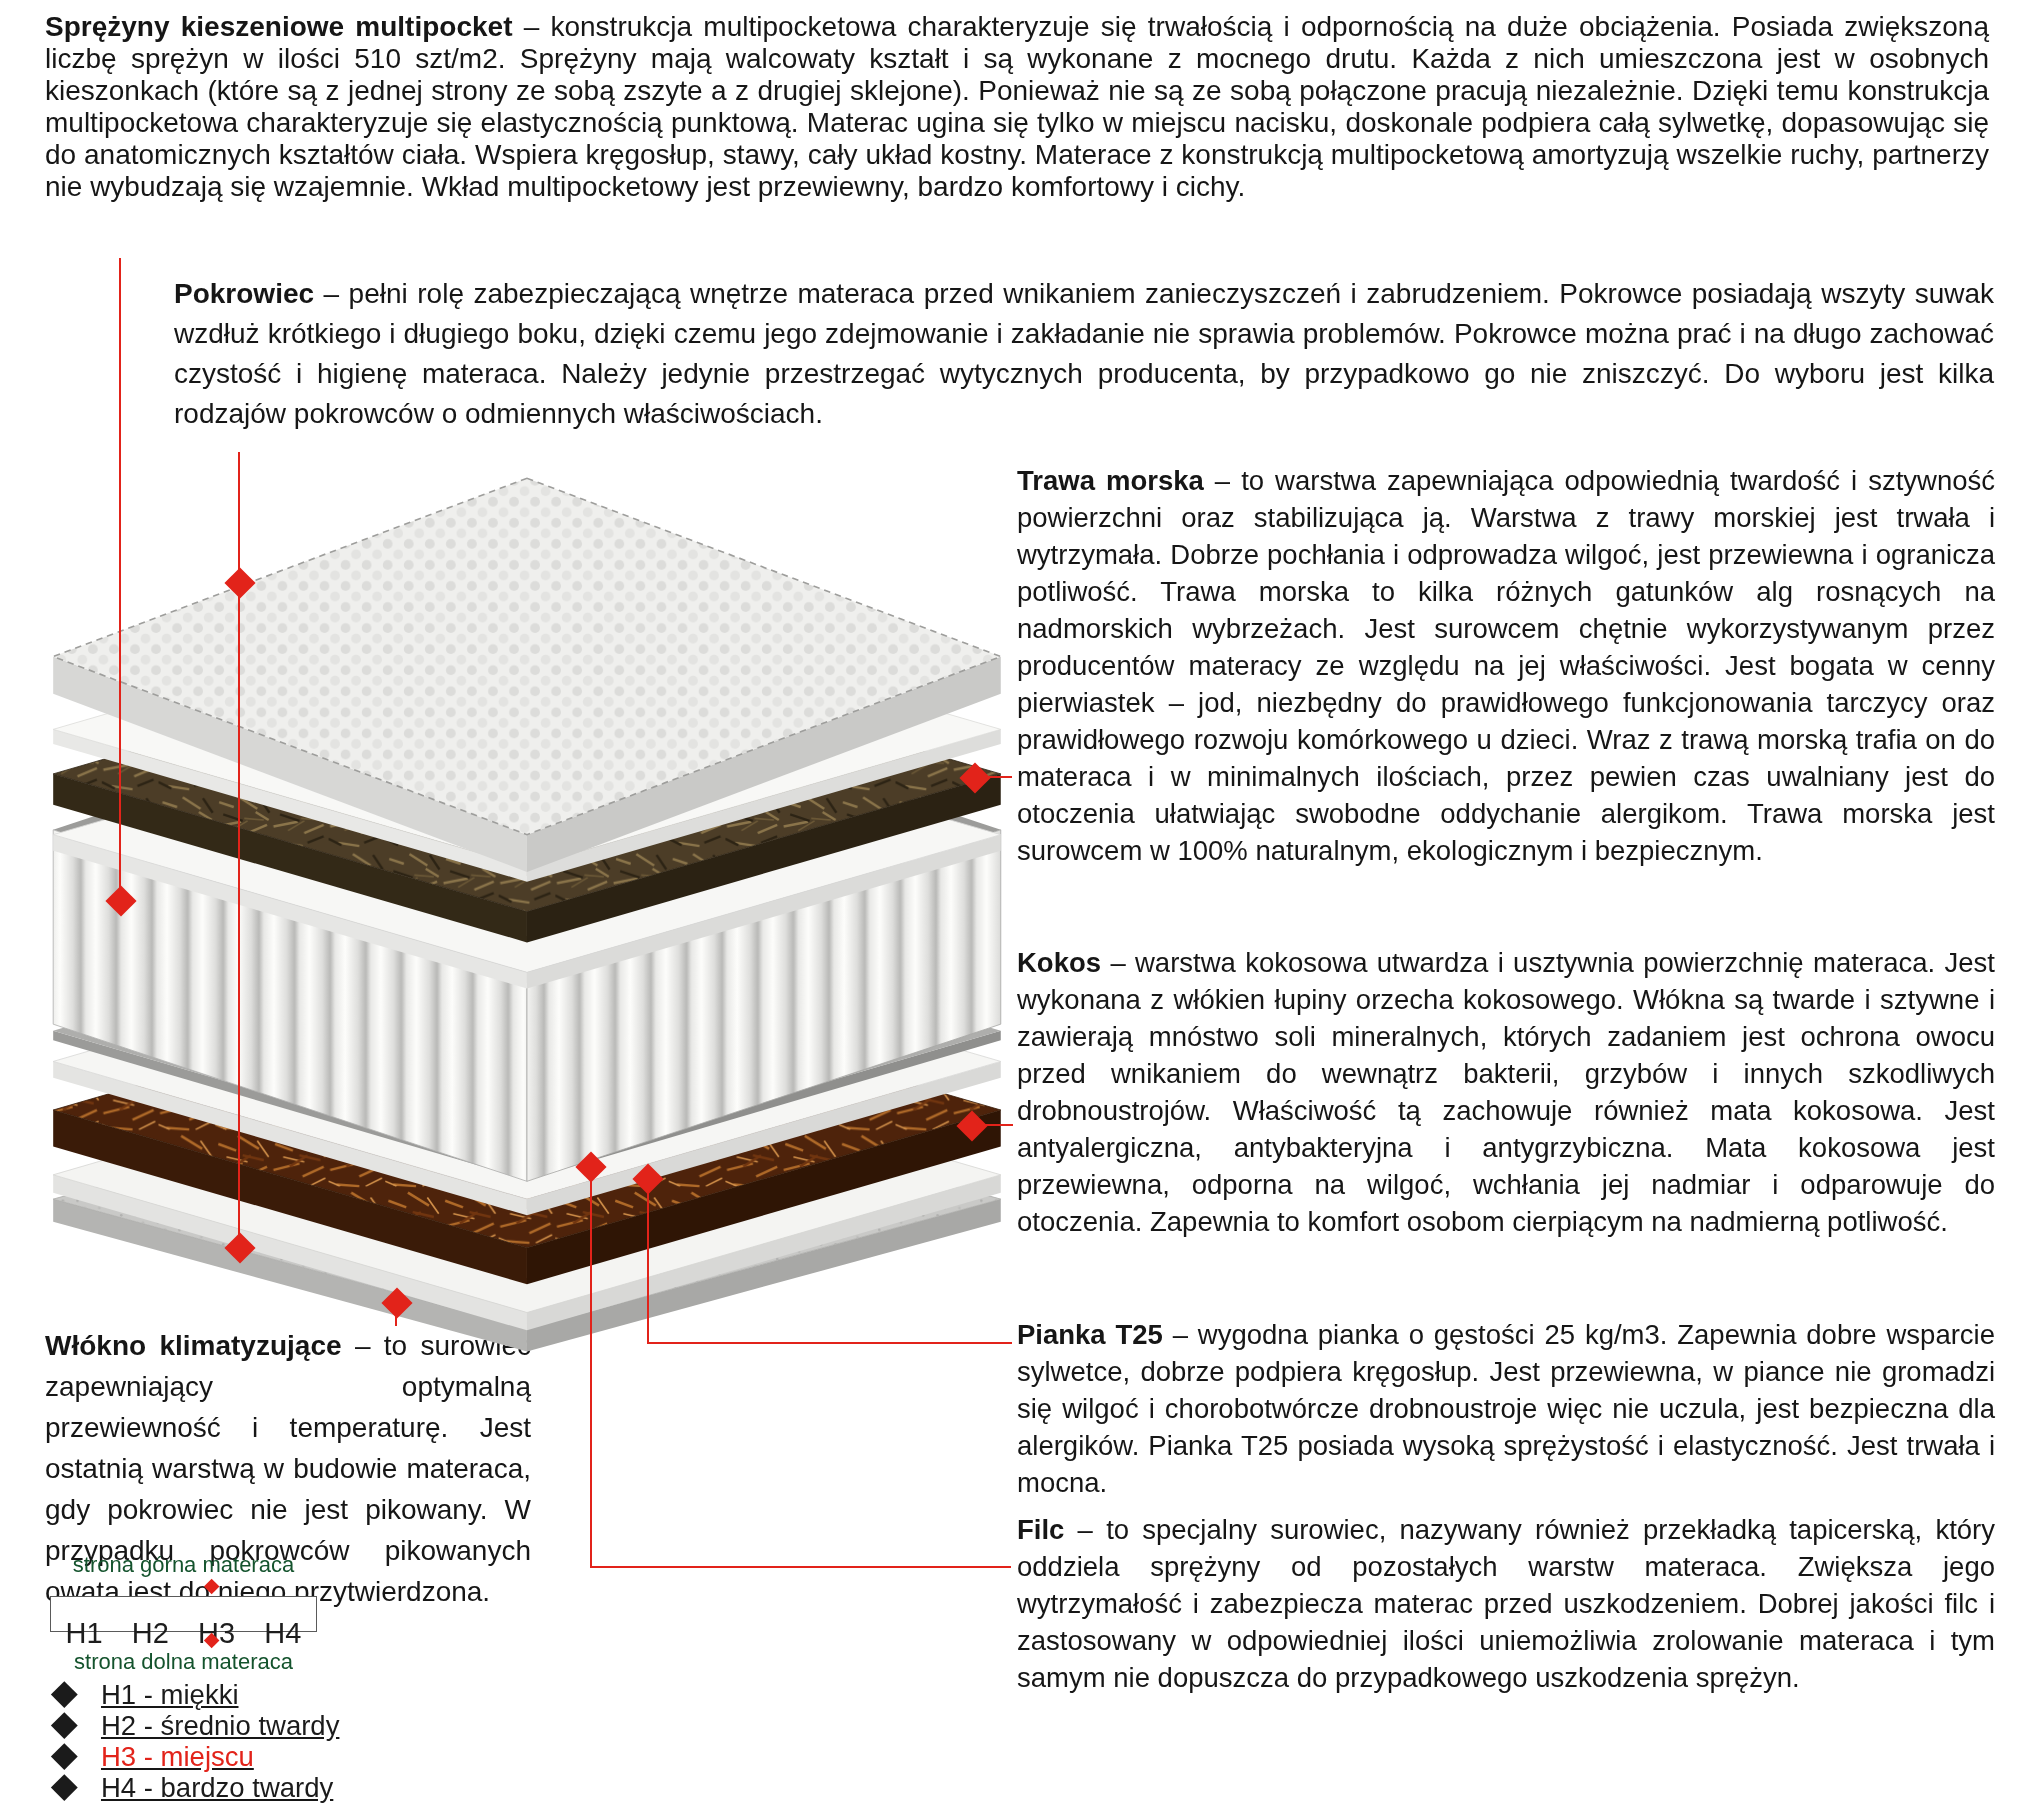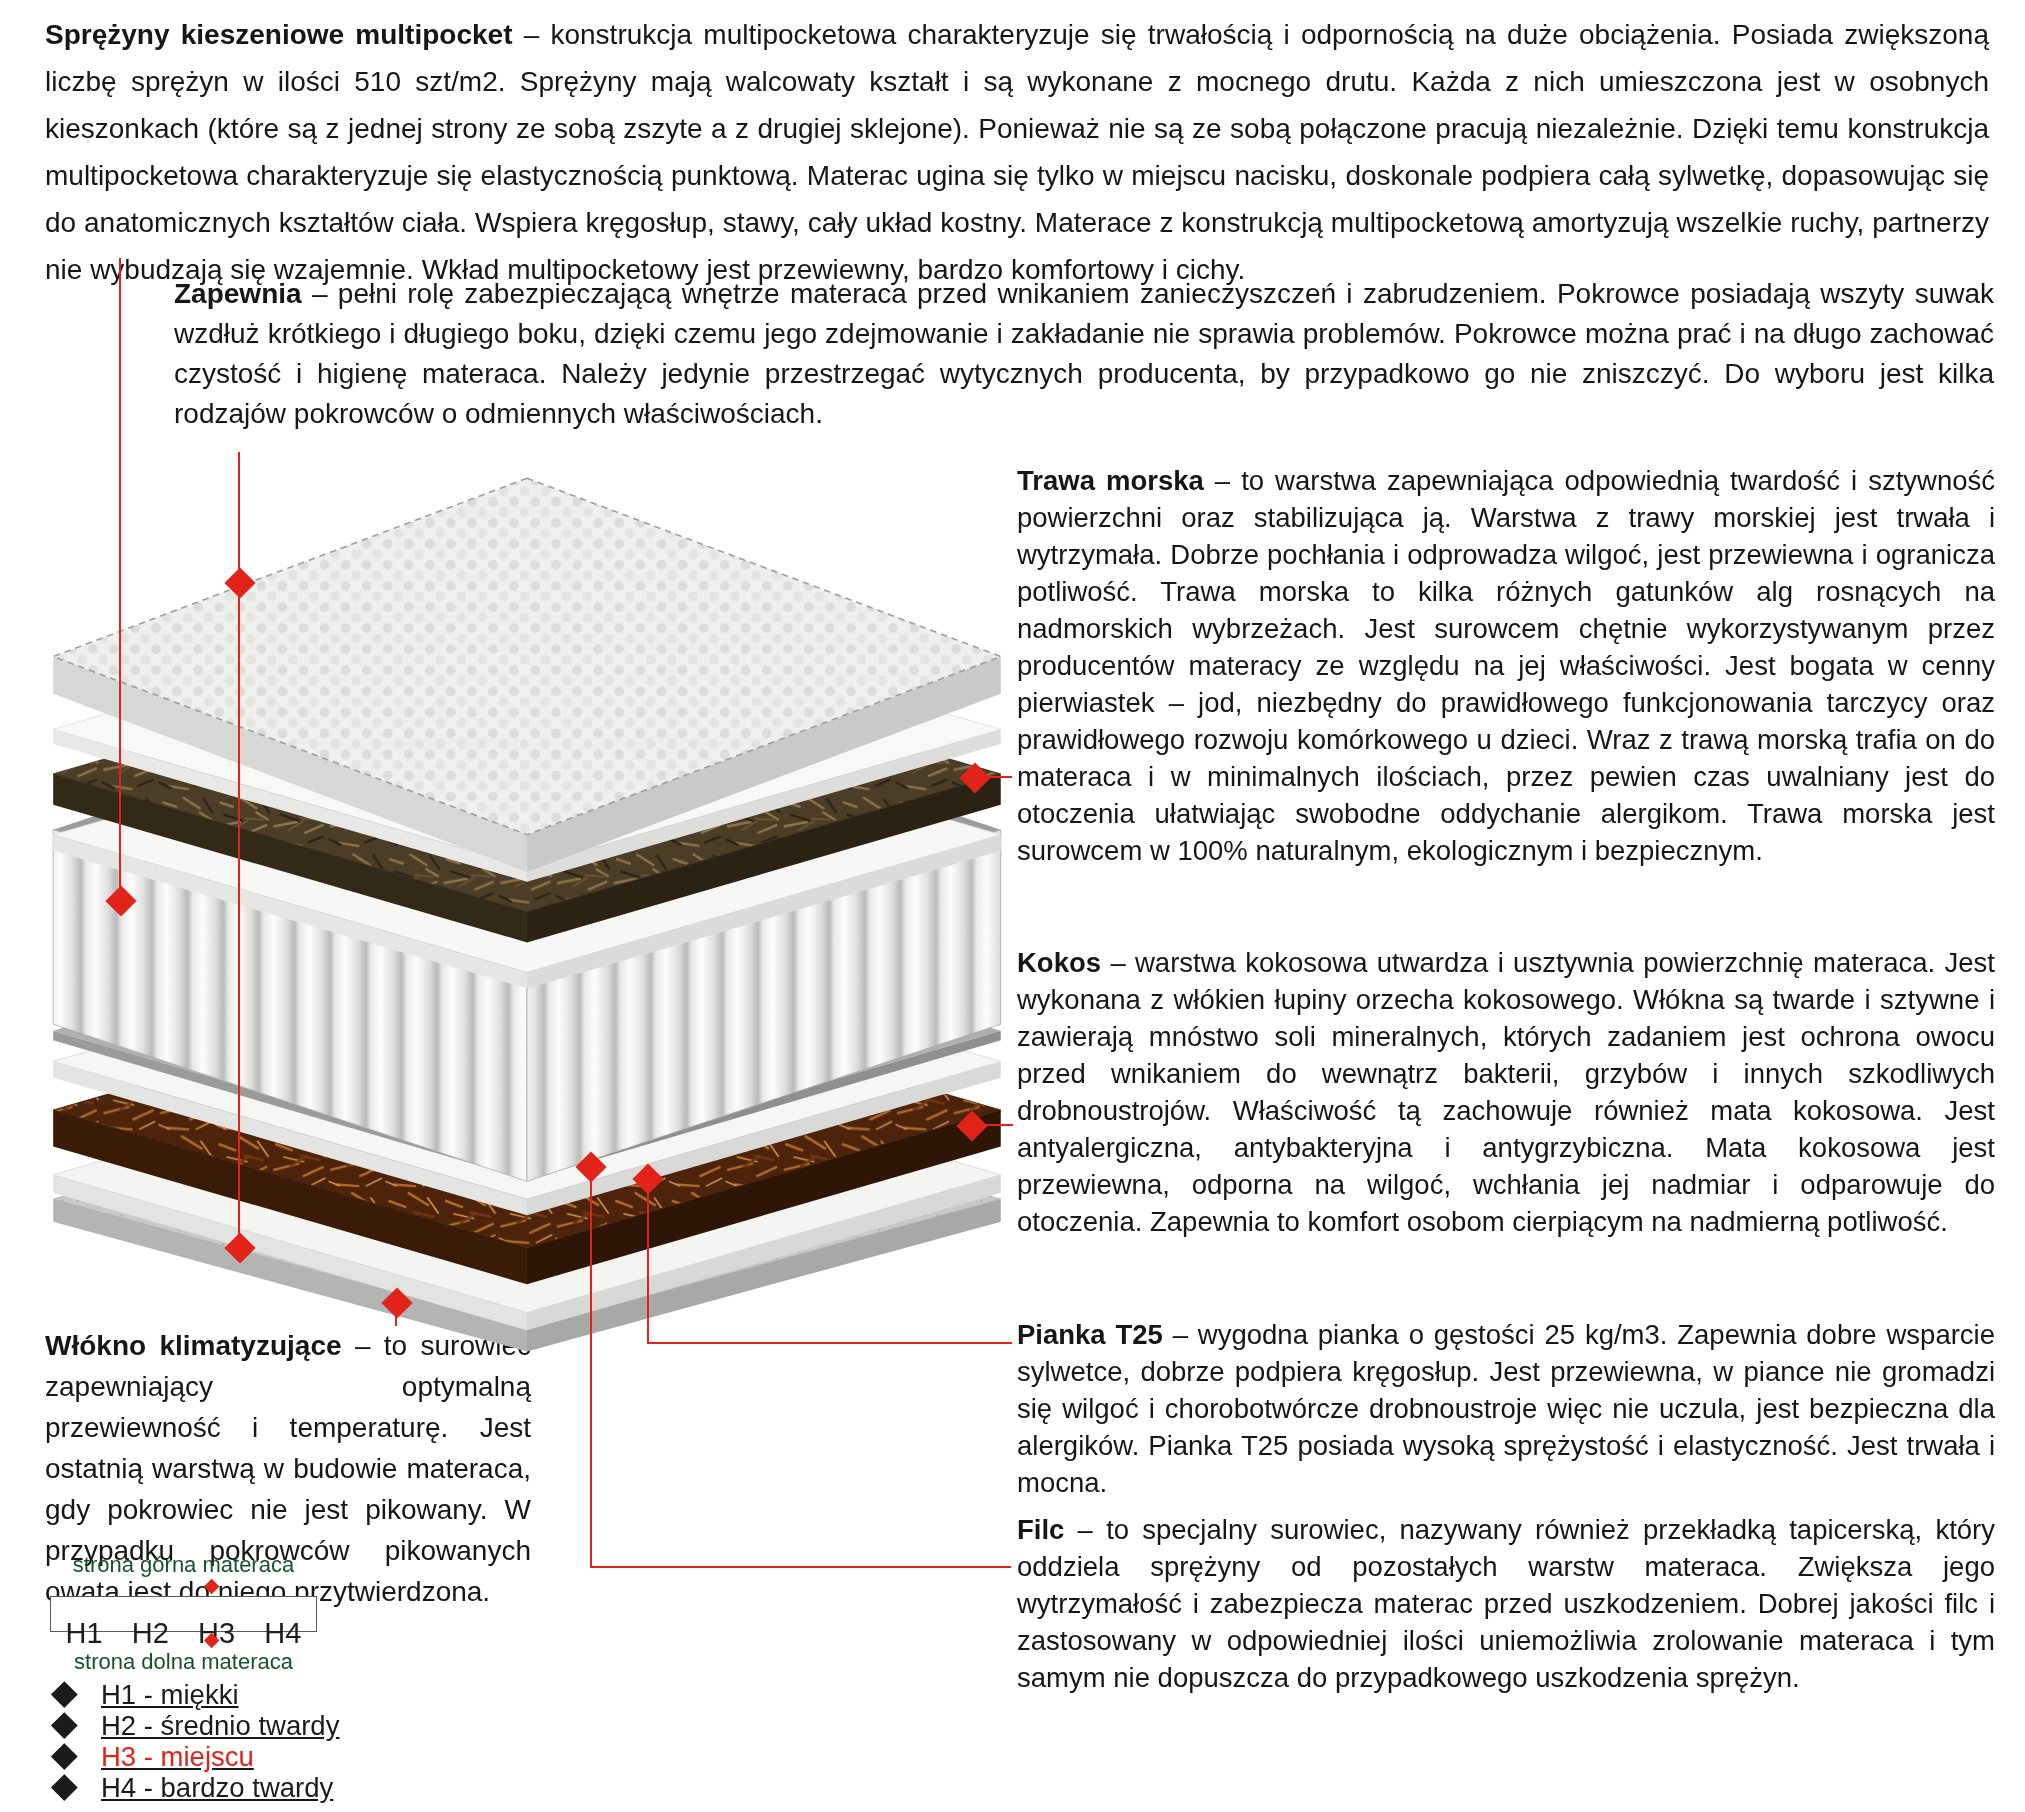--- a/index.html
+++ b/index.html
@@ -1,20 +1,20 @@
 <!DOCTYPE html>
 <html style="font-size:13px"><head>
 <meta charset="utf-8">
 <style>
   html,body{margin:0;padding:0;background:#ffffff;}
   .page{position:relative;width:2025px;height:1812px;background:#ffffff;overflow:hidden;
         font-family:"Liberation Sans","DejaVu Sans",sans-serif;color:#161616;}
   .para{position:absolute;text-align:justify;color:#161616;}
   .para .h{font-weight:bold;}
-  .p-top{left:45px;top:11.3px;width:1944px;font-size:28px;line-height:47px;}
+  .p-top{left:45px;top:11.3px;width:1944px;font-size:28px;line-height:32px;}
   .p-pokrowiec{left:174px;top:274px;width:1820px;font-size:28px;line-height:40px;}
   .p-right{left:1017px;width:978px;font-size:27.5px;line-height:37px;}
   .p-trawa{top:462px;}
   .p-kokos{top:944px;}
   .p-pianka{top:1316px;}
   .p-filc{top:1511px;}
   .p-wlokno{left:45px;top:1325px;width:486px;font-size:28px;line-height:41px;}
   .redline{position:absolute;background:#e2231a;z-index:20;}
   .v{width:2.4px;} .hz{height:2.4px;}
   .dmark{position:absolute;width:22px;height:22px;background:#e2231a;
@@ -158,21 +158,21 @@
   <div class="dmark" style="left:648px;top:1179px;"></div>
   <div class="dmark" style="left:972px;top:1126px;"></div>
   <div class="dmark" style="left:397px;top:1303px;"></div>
 
   <div class="para p-top">
     <span class="h">Sprężyny kieszeniowe multipocket</span>
     <span>– konstrukcja multipocketowa charakteryzuje się trwałością i odpornością na duże obciążenia. Posiada zwiększoną liczbę sprężyn w ilości 510 szt/m2. Sprężyny mają walcowaty kształt i są wykonane z mocnego drutu. Każda z nich umieszczona jest w osobnych kieszonkach (które są z jednej strony ze sobą zszyte a z drugiej sklejone). Ponieważ nie są ze sobą połączone pracują niezależnie. Dzięki temu konstrukcja multipocketowa charakteryzuje się elastycznością punktową. Materac ugina się tylko w miejscu nacisku, doskonale podpiera całą sylwetkę, dopasowując się do anatomicznych kształtów ciała. Wspiera kręgosłup, stawy, cały układ kostny. Materace z konstrukcją multipocketową amortyzują wszelkie ruchy, partnerzy nie wybudzają się wzajemnie. Wkład multipocketowy jest przewiewny, bardzo komfortowy i cichy.</span>
   </div>
 
   <div class="para p-pokrowiec">
-    <span class="h">Zapewnia</span>
+    <span class="h">Pokrowiec</span>
     <span>– pełni rolę zabezpieczającą wnętrze materaca przed wnikaniem zanieczyszczeń i zabrudzeniem. Pokrowce posiadają wszyty suwak wzdłuż krótkiego i długiego boku, dzięki czemu jego zdejmowanie i zakładanie nie sprawia problemów. Pokrowce można prać i na długo zachować czystość i higienę materaca. Należy jedynie przestrzegać wytycznych producenta, by przypadkowo go nie zniszczyć. Do wyboru jest kilka rodzajów pokrowców o odmiennych właściwościach.</span>
   </div>
 
   <div class="para p-right p-trawa">
     <span class="h">Trawa morska</span>
     <span>– to warstwa zapewniająca odpowiednią twardość i sztywność powierzchni oraz stabilizująca ją. Warstwa z trawy morskiej jest trwała i wytrzymała. Dobrze pochłania i odprowadza wilgoć, jest przewiewna i ogranicza potliwość. Trawa morska to kilka różnych gatunków alg rosnących na nadmorskich wybrzeżach. Jest surowcem chętnie wykorzystywanym przez producentów materacy ze względu na jej właściwości. Jest bogata w cenny pierwiastek – jod, niezbędny do prawidłowego funkcjonowania tarczycy oraz prawidłowego rozwoju komórkowego u dzieci. Wraz z trawą morską trafia on do materaca i w minimalnych ilościach, przez pewien czas uwalniany jest do otoczenia ułatwiając swobodne oddychanie alergikom. Trawa morska jest surowcem w 100% naturalnym, ekologicznym i bezpiecznym.</span>
   </div>
 
   <div class="para p-right p-kokos">
     <span class="h">Kokos</span>

